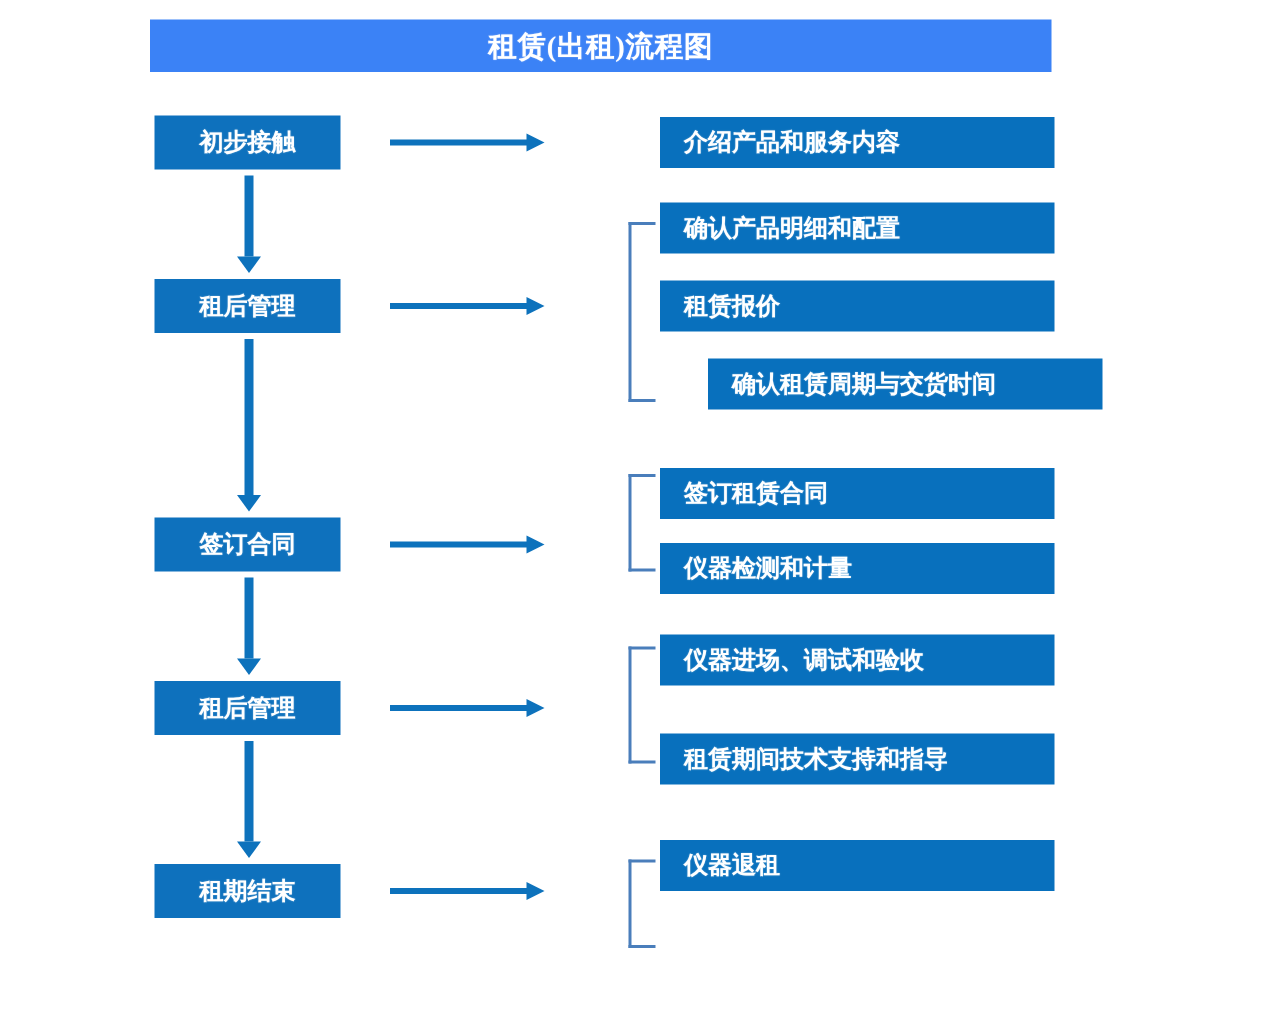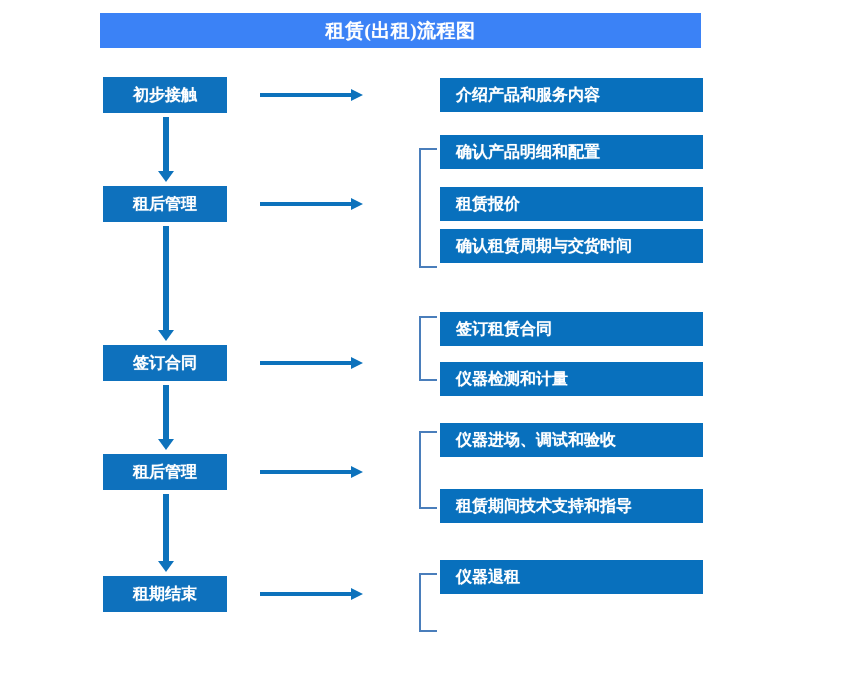--- a/index.html
+++ b/index.html
@@ -186,21 +186,21 @@
 
   <div class="bracket" style="top:148px; height:120px;"></div>
   <div class="bracket" style="top:316px; height:65px;"></div>
   <div class="bracket" style="top:431px; height:78px;"></div>
   <div class="bracket" style="top:573px; height:59px;"></div>
 
   <div class="detail-box" style="top:78px;">介绍产品和服务内容</div>
 
   <div class="detail-box" style="top:135px;">确认产品明细和配置</div>
   <div class="detail-box" style="top:187px;font-family:Liberation Mono, monospace;">租赁报价</div>
-  <div class="detail-box" style="top:229px;">确认租赁周期与交货时间</div>
+  <div class="detail-box" style="top:239px;margin-left:32px;">确认租赁周期与交货时间</div>
 
   <div class="detail-box" style="top:312px;">签订租赁合同</div>
   <div class="detail-box" style="top:423px;">仪器进场、调试和验收</div>
 
   <div class="detail-box" style="top:362px;">仪器检测和计量</div>
   <div class="detail-box" style="top:489px;">租赁期间技术支持和指导</div>
 
   <div class="detail-box" style="top:560px;">仪器退租</div>
 
 </div>

